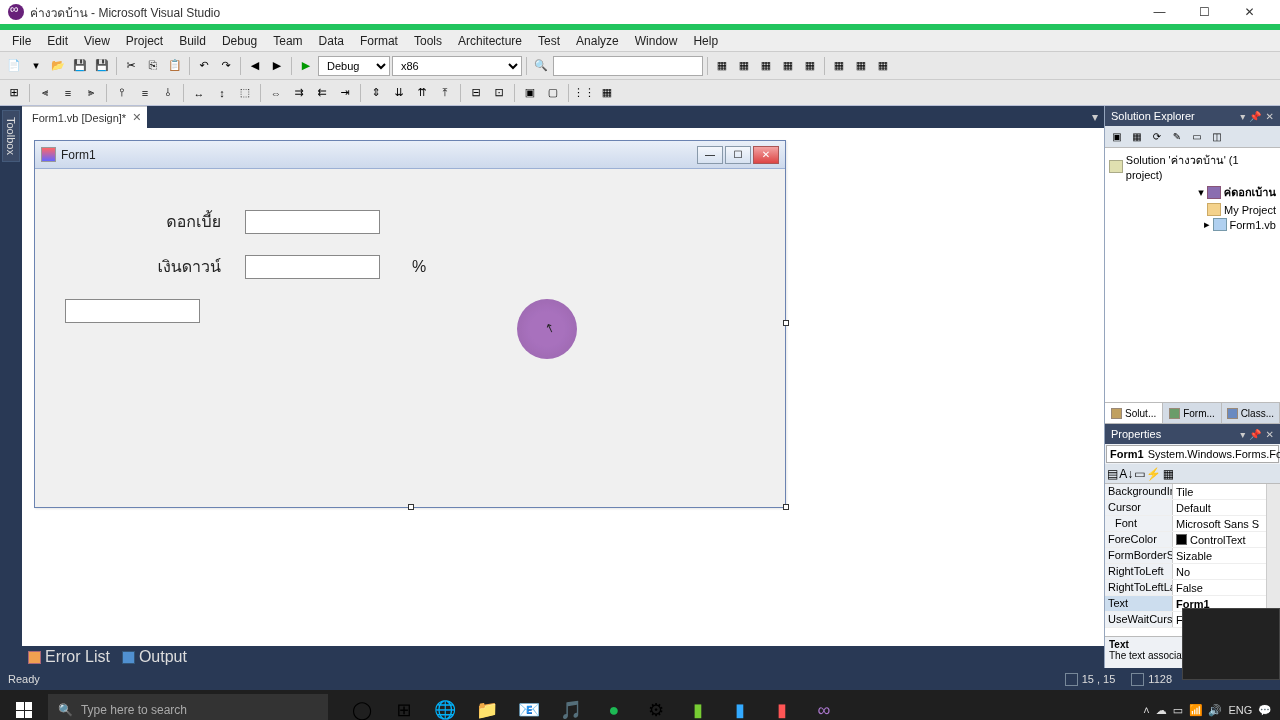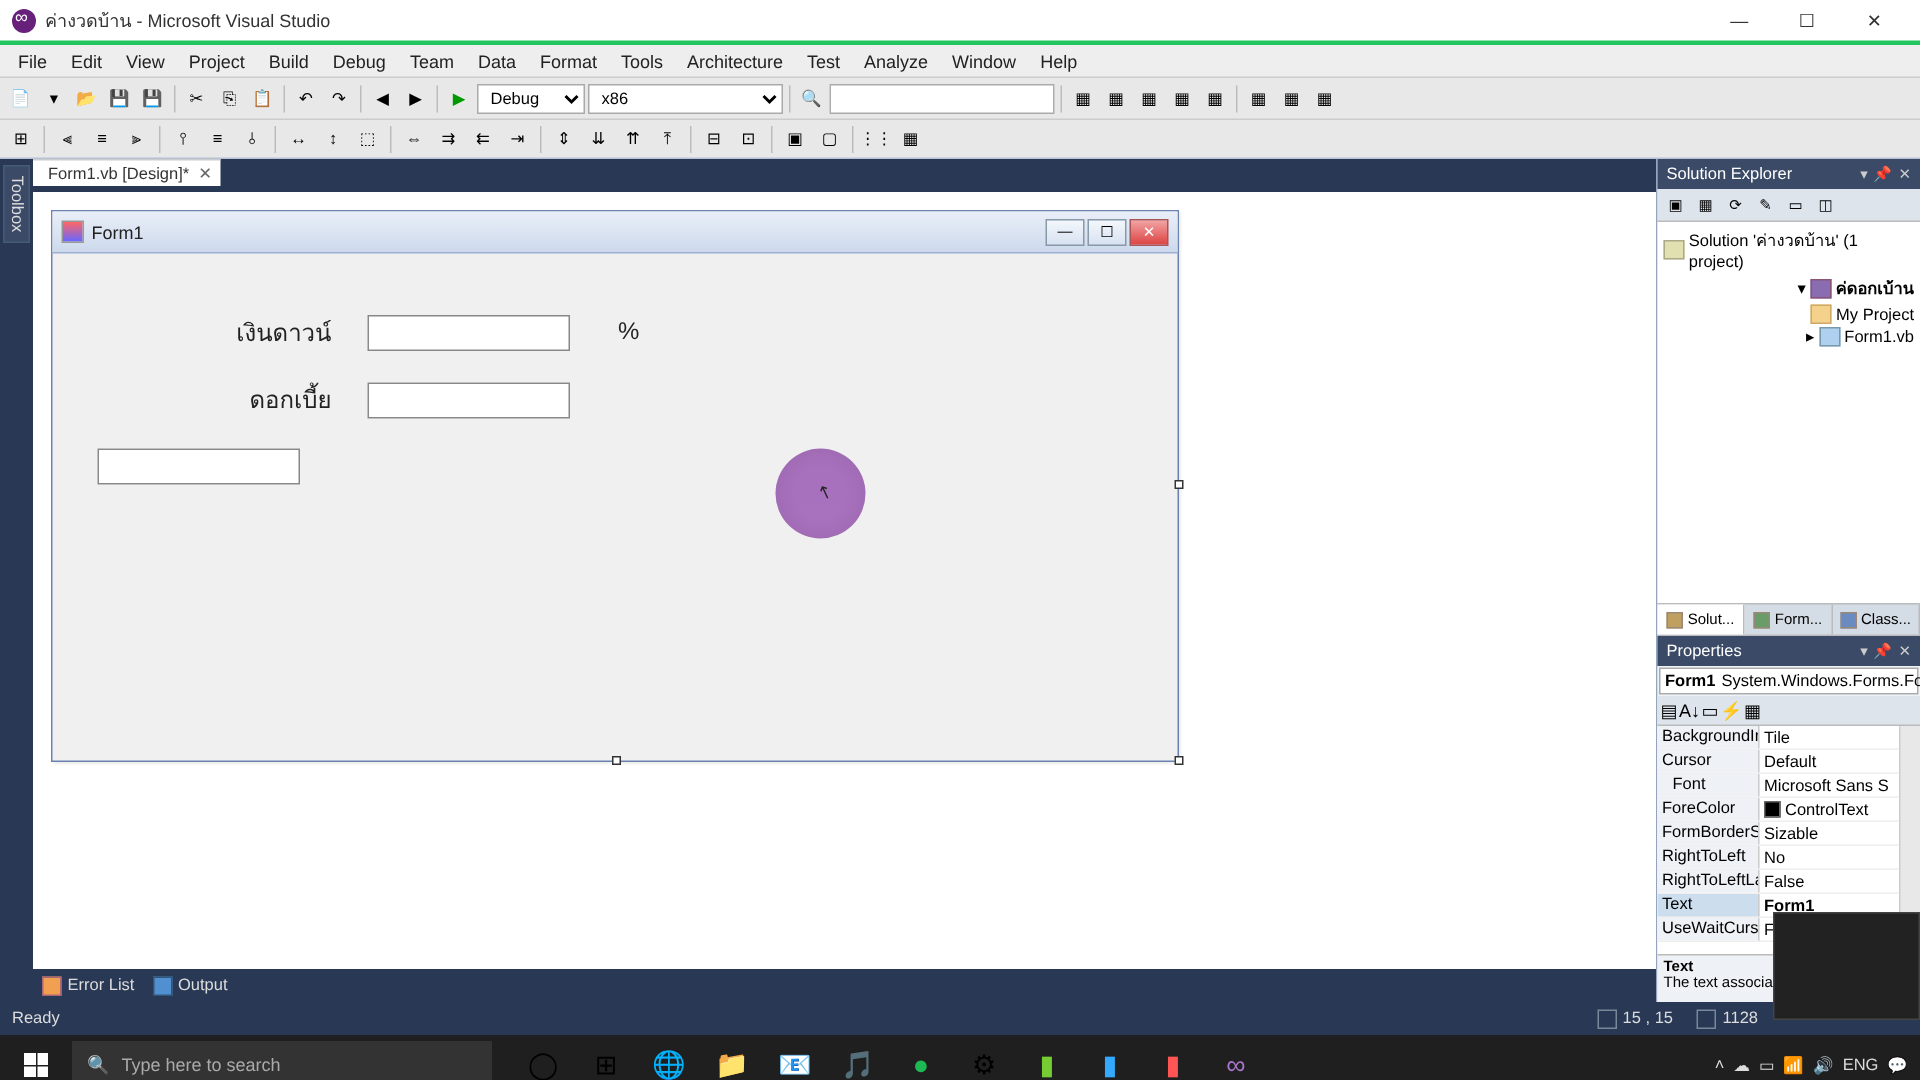--- a/index.html
+++ b/index.html
@@ -1,19 +1,19 @@
 <!DOCTYPE html>
 <html><head>
 <meta charset="utf-8">
 <style>
 * { box-sizing: border-box; margin: 0; padding: 0; font-family: "Segoe UI", Tahoma, sans-serif; }
 body { width: 1280px; height: 720px; overflow: hidden; background: #fff; font-size: 12px; }
 
 
-.titlebar { height: 30px; background: #fff; display: flex; align-items: center; padding: 0 8px; border-bottom: 3px solid #22c55e; }
+.titlebar { height: 30px; background: #fff; display: flex; align-items: center; padding: 0 8px; border-bottom: 6px solid #22c55e; }
 .titlebar .logo { width: 16px; height: 16px; background: #68217a; border-radius: 50%; margin-right: 6px; position: relative; }
 .titlebar .logo::after { content: "∞"; color: #fff; position: absolute; top: -2px; left: 2px; font-size: 12px; }
 .titlebar .title { flex: 1; color: #333; }
 .titlebar .win-btns { display: flex; gap: 0; }
 .titlebar .win-btn { width: 45px; height: 30px; display: flex; align-items: center; justify-content: center; cursor: pointer; color: #333; }
 
 
 .menubar { height: 22px; background: #eee; display: flex; align-items: center; padding: 0 4px; border-bottom: 1px solid #ccc; }
 .menubar .menu-item { padding: 2px 8px; cursor: pointer; color: #222; }
 
@@ -23,21 +23,21 @@
 .tb-btn { width: 20px; height: 20px; display: inline-flex; align-items: center; justify-content: center; cursor: pointer; border: 1px solid transparent; font-size: 11px; }
 .tb-sep { width: 1px; height: 18px; background: #bbb; margin: 0 2px; }
 .tb-combo { height: 20px; border: 1px solid #aaa; background: #fff; font-size: 11px; padding: 0 4px; }
 
 
 .main { display: flex; height: 562px; background: #293955; }
 .left-margin { width: 22px; background: #293955; position: relative; }
 .toolbox-tab { position: absolute; top: 4px; left: 2px; writing-mode: vertical-lr; background: #3b4a66; color: #ddd; padding: 6px 2px; font-size: 11px; cursor: pointer; border: 1px solid #445a7a; }
 
 .center { flex: 1; background: #fff; display: flex; flex-direction: column; }
-.doc-tabs { height: 22px; background: #293955; display: flex; align-items: flex-start; flex-direction: column; }
+.doc-tabs { height: 22px; background: #293955; display: flex; align-items: center; }
 .doc-tab { height: 22px; background: #fff; color: #333; padding: 2px 6px 2px 10px; display: flex; align-items: center; gap: 6px; font-size: 11px; border-top: 1px solid #ccc; }
 .doc-tab .close { cursor: pointer; color: #666; }
 .doc-tabs .spacer { flex: 1; }
 .doc-tabs .dd { color: #ccc; padding: 0 6px; cursor: pointer; }
 
 .designer { flex: 1; background: #fff; padding: 12px; position: relative; overflow: hidden; }
 .form-win { position: absolute; top: 12px; left: 12px; width: 752px; height: 368px; border: 1px solid #6b83b1; background: #f0f0f0; box-shadow: 1px 1px 2px rgba(0,0,0,.1); }
 .form-tb { height: 28px; background: linear-gradient(#e9eff8, #cdd9ec); display: flex; align-items: center; padding: 0 6px; border-bottom: 1px solid #9cb0d4; }
 .form-tb .ico { width: 15px; height: 15px; background: linear-gradient(#f66, #66f); margin-right: 5px; border: 1px solid #999; }
 .form-tb .ftitle { flex: 1; color: #222; font-size: 12px; }
@@ -49,21 +49,21 @@
 .flabel { width: 180px; text-align: right; padding-right: 24px; font-size: 16px; color: #222; font-family: Tahoma, sans-serif; }
 .finput { width: 135px; height: 24px; border: 1px solid #888; background: #fff; }
 .fsuffix { margin-left: 32px; font-size: 16px; color: #222; font-family: Tahoma, sans-serif; }
 
 .purple-cursor { position: absolute; top: 130px; left: 482px; width: 60px; height: 60px; background: radial-gradient(circle,#9c5bb5 40%,#8a4fa0 100%); border-radius: 50%; opacity: .85; }
 .purple-cursor::after { content: "↖"; position: absolute; top: 22px; left: 28px; font-size: 12px; color: #000; transform: rotate(20deg); }
 
 .sel-handle { position: absolute; width: 6px; height: 6px; background: #fff; border: 1px solid #333; }
 
 .bottom-tabs { height: 22px; background: #293955; display: flex; align-items: center; padding: 0 6px; gap: 12px; }
-.btab { display: flex; align-items: center; gap: 4px; color: #ddd; font-size: 11px; cursor: pointer; }
+.btab { display: flex; align-items: center; gap: 4px; color: #ddd; font-size: 16px; cursor: pointer; }
 .btab .bico { width: 13px; height: 13px; background: #f0a050; border: 1px solid #a67; }
 .btab .bico.out { background: #5090d0; border-color: #357; }
 
 
 .right { width: 176px; background: #e8ecf0; display: flex; flex-direction: column; border-left: 1px solid #95a5bd; }
 .panel-hdr { height: 20px; background: #3b4a66; color: #fff; display: flex; align-items: center; padding: 0 6px; font-size: 11px; }
 .panel-hdr .phspacer { flex: 1; }
 .panel-hdr .phbtn { cursor: pointer; margin-left: 4px; color: #ccc; font-size: 10px; }
 .panel-tb { height: 22px; background: #dde4ec; display: flex; align-items: center; padding: 0 3px; gap: 2px; border-bottom: 1px solid #bbb; }
 .panel-tb .ptb { width: 18px; height: 16px; border: 1px solid transparent; display: flex; align-items: center; justify-content: center; font-size: 10px; cursor: pointer; }
@@ -233,27 +233,27 @@
       <div class="form-win">
         <div class="form-tb">
           <div class="ico"></div>
           <div class="ftitle">Form1</div>
           <div class="fbtn">—</div>
           <div class="fbtn">☐</div>
           <div class="fbtn close">✕</div>
         </div>
         <div class="form-body">
           <div class="frow">
+            <div class="flabel">ดอกเบี้ย</div>
+            <div class="finput"></div>
+          </div>
+          <div class="frow">
             <div class="flabel">เงินดาวน์</div>
             <div class="finput"></div>
             <div class="fsuffix">%</div>
-          </div>
-          <div class="frow">
-            <div class="flabel">ดอกเบี้ย</div>
-            <div class="finput"></div>
           </div>
           <div class="frow">
             <div class="finput"></div>
           </div>
           <div class="purple-cursor"></div>
         </div>
       </div>
       <div class="sel-handle" style="top:376px;left:386px"></div>
       <div class="sel-handle" style="top:192px;left:761px"></div>
       <div class="sel-handle" style="top:376px;left:761px"></div>

